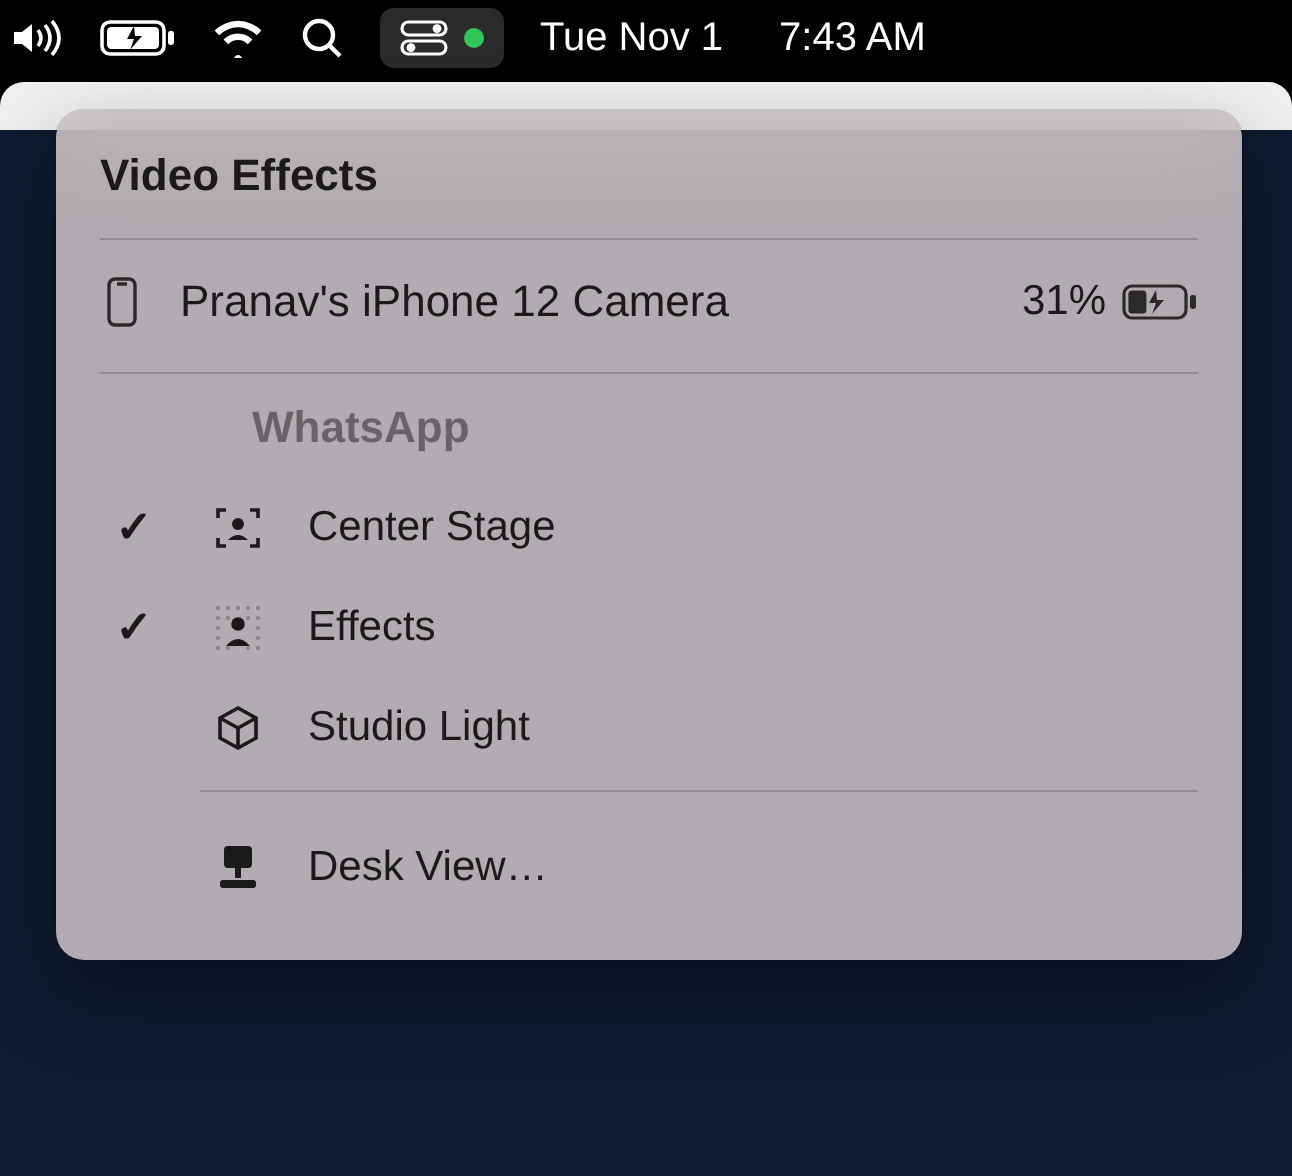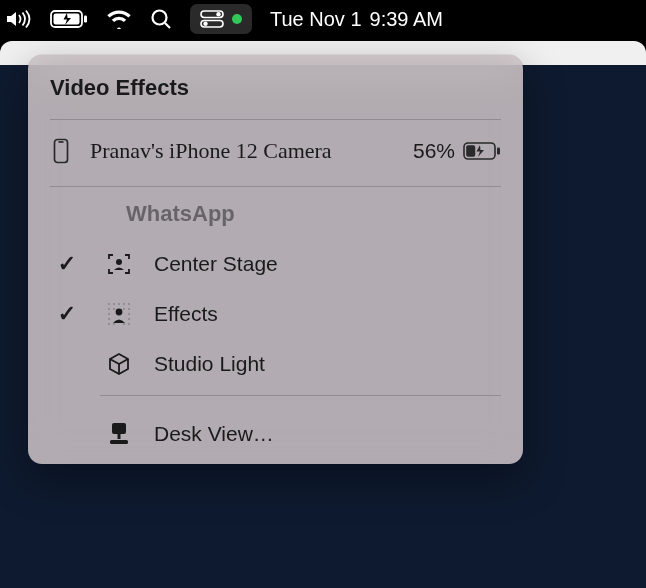--- a/index.html
+++ b/index.html
@@ -21,21 +21,21 @@
       gap: 18px;
     }
     .menubar .left-items {
       display: flex;
       align-items: center;
       gap: 18px;
     }
     .menubar .time-slot {
       display: flex;
       align-items: flex-end;
-      gap: 8px;
+      gap: 28px;
       font-size: 20px;
       font-weight: 500;
     }
     .icon-svg { display: block; }
     .cc-active {
       display: flex;
       align-items: center;
       gap: 8px;
       background: #2a2a2a;
       border-radius: 7px;
@@ -57,25 +57,25 @@
       position: absolute;
       left: 0; right: 0;
       top: 65px;
       bottom: 0;
       background: #0e1a2f;
     }
     .popover {
       position: absolute;
       left: 28px;
       top: 55px;
-      width: 495px;
+      width: 593px;
       background: rgba(207, 198, 200, 0.85);
       backdrop-filter: blur(20px);
       border-radius: 14px;
-      padding: 20px 22px 6px;
+      padding: 20px 22px 22px;
       box-shadow: 0 15px 40px rgba(0,0,0,0.35), 0 0 0 0.5px rgba(0,0,0,0.15);
       color: #1a1a1a;
     }
     .popover .title {
       font-size: 22px;
       font-weight: 700;
       margin-bottom: 18px;
     }
     .divider {
       height: 1px;
@@ -93,21 +93,20 @@
     }
     .device-row .device-icon {
       width: 22px;
       display: flex;
       justify-content: center;
     }
     .device-row .device-name {
       font-size: 22px;
       font-weight: 500;
       flex: 1;
-      font-family: Liberation Serif, serif;
     }
     .device-row .battery {
       display: flex;
       align-items: center;
       gap: 8px;
       font-size: 21px;
       font-weight: 400;
     }
     .section-label {
       font-size: 22px;
@@ -180,41 +179,41 @@
         <rect x="1" y="1" width="22" height="6.5" rx="3.2"></rect>
         <circle cx="18.5" cy="4.3" r="2.2" fill="#fff" stroke="none"></circle>
         <rect x="1" y="10.5" width="22" height="6.5" rx="3.2"></rect>
         <circle cx="5.5" cy="13.8" r="2.2" fill="#fff" stroke="none"></circle>
       </svg>
       <span class="cc-dot"></span>
     </span>
   </div>
   <div class="time-slot">
     <span>Tue Nov 1</span>
-    <span>9:39 AM</span>
+    <span>7:43 AM</span>
   </div>
 </div>
 
 <div class="window-strip"></div>
 <div class="dark-area"></div>
 
 <div class="popover">
   <div class="title">Video Effects</div>
   <div class="divider"></div>
 
   <div class="device-row">
     <span class="device-icon">
       <svg width="16" height="26" viewBox="0 0 16 26" fill="none" stroke="#2a2a2a" stroke-width="1.7">
         <rect x="1.5" y="1.5" width="13" height="23" rx="3"></rect>
         <line x1="5.5" y1="4" x2="10.5" y2="4"></line>
       </svg>
     </span>
     <div class="device-name">Pranav's iPhone 12 Camera</div>
     <div class="battery">
-      <span>56%</span>
+      <span>31%</span>
       <svg width="38" height="18" viewBox="0 0 38 18">
         <rect x="1" y="1" width="31" height="16" rx="4" fill="none" stroke="#2a2a2a" stroke-width="1.6"></rect>
         <rect x="34" y="5.5" width="3" height="7" rx="1.2" fill="#2a2a2a"></rect>
         <rect x="3.2" y="3.2" width="9" height="11.6" rx="1.8" fill="#2a2a2a"></rect>
         <path d="M17 3 L13.5 9.5 H17 L15 15 L21 8 H17.5 Z" fill="#2a2a2a"></path>
       </svg>
     </div>
   </div>
 
   <div class="divider"></div>

